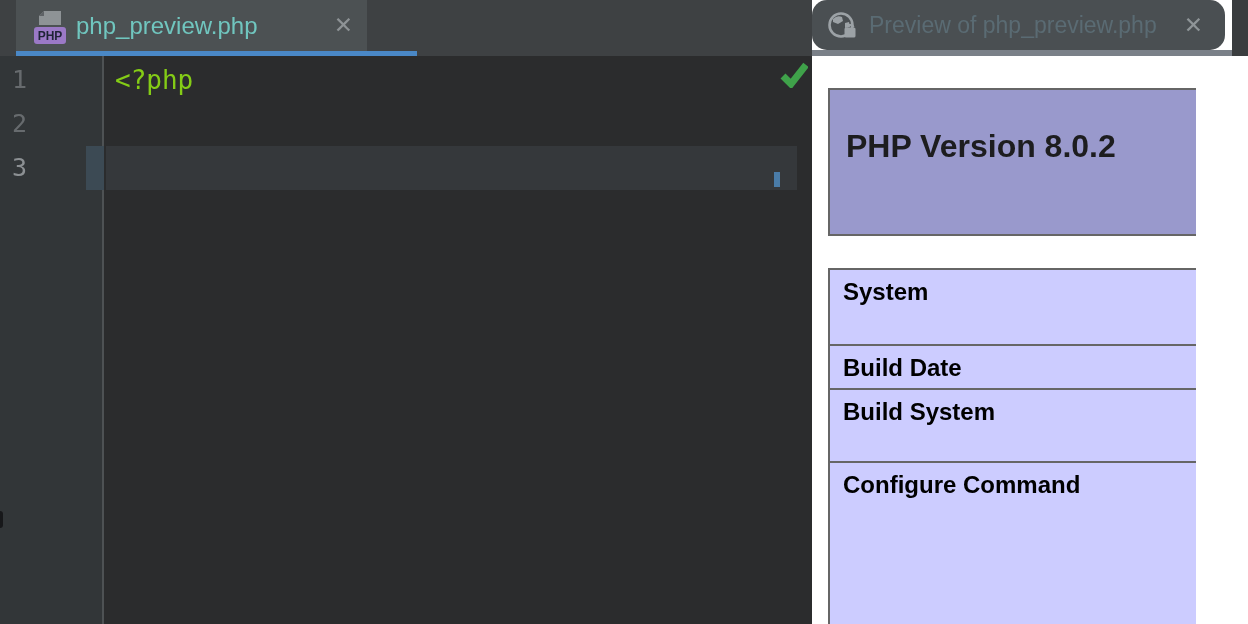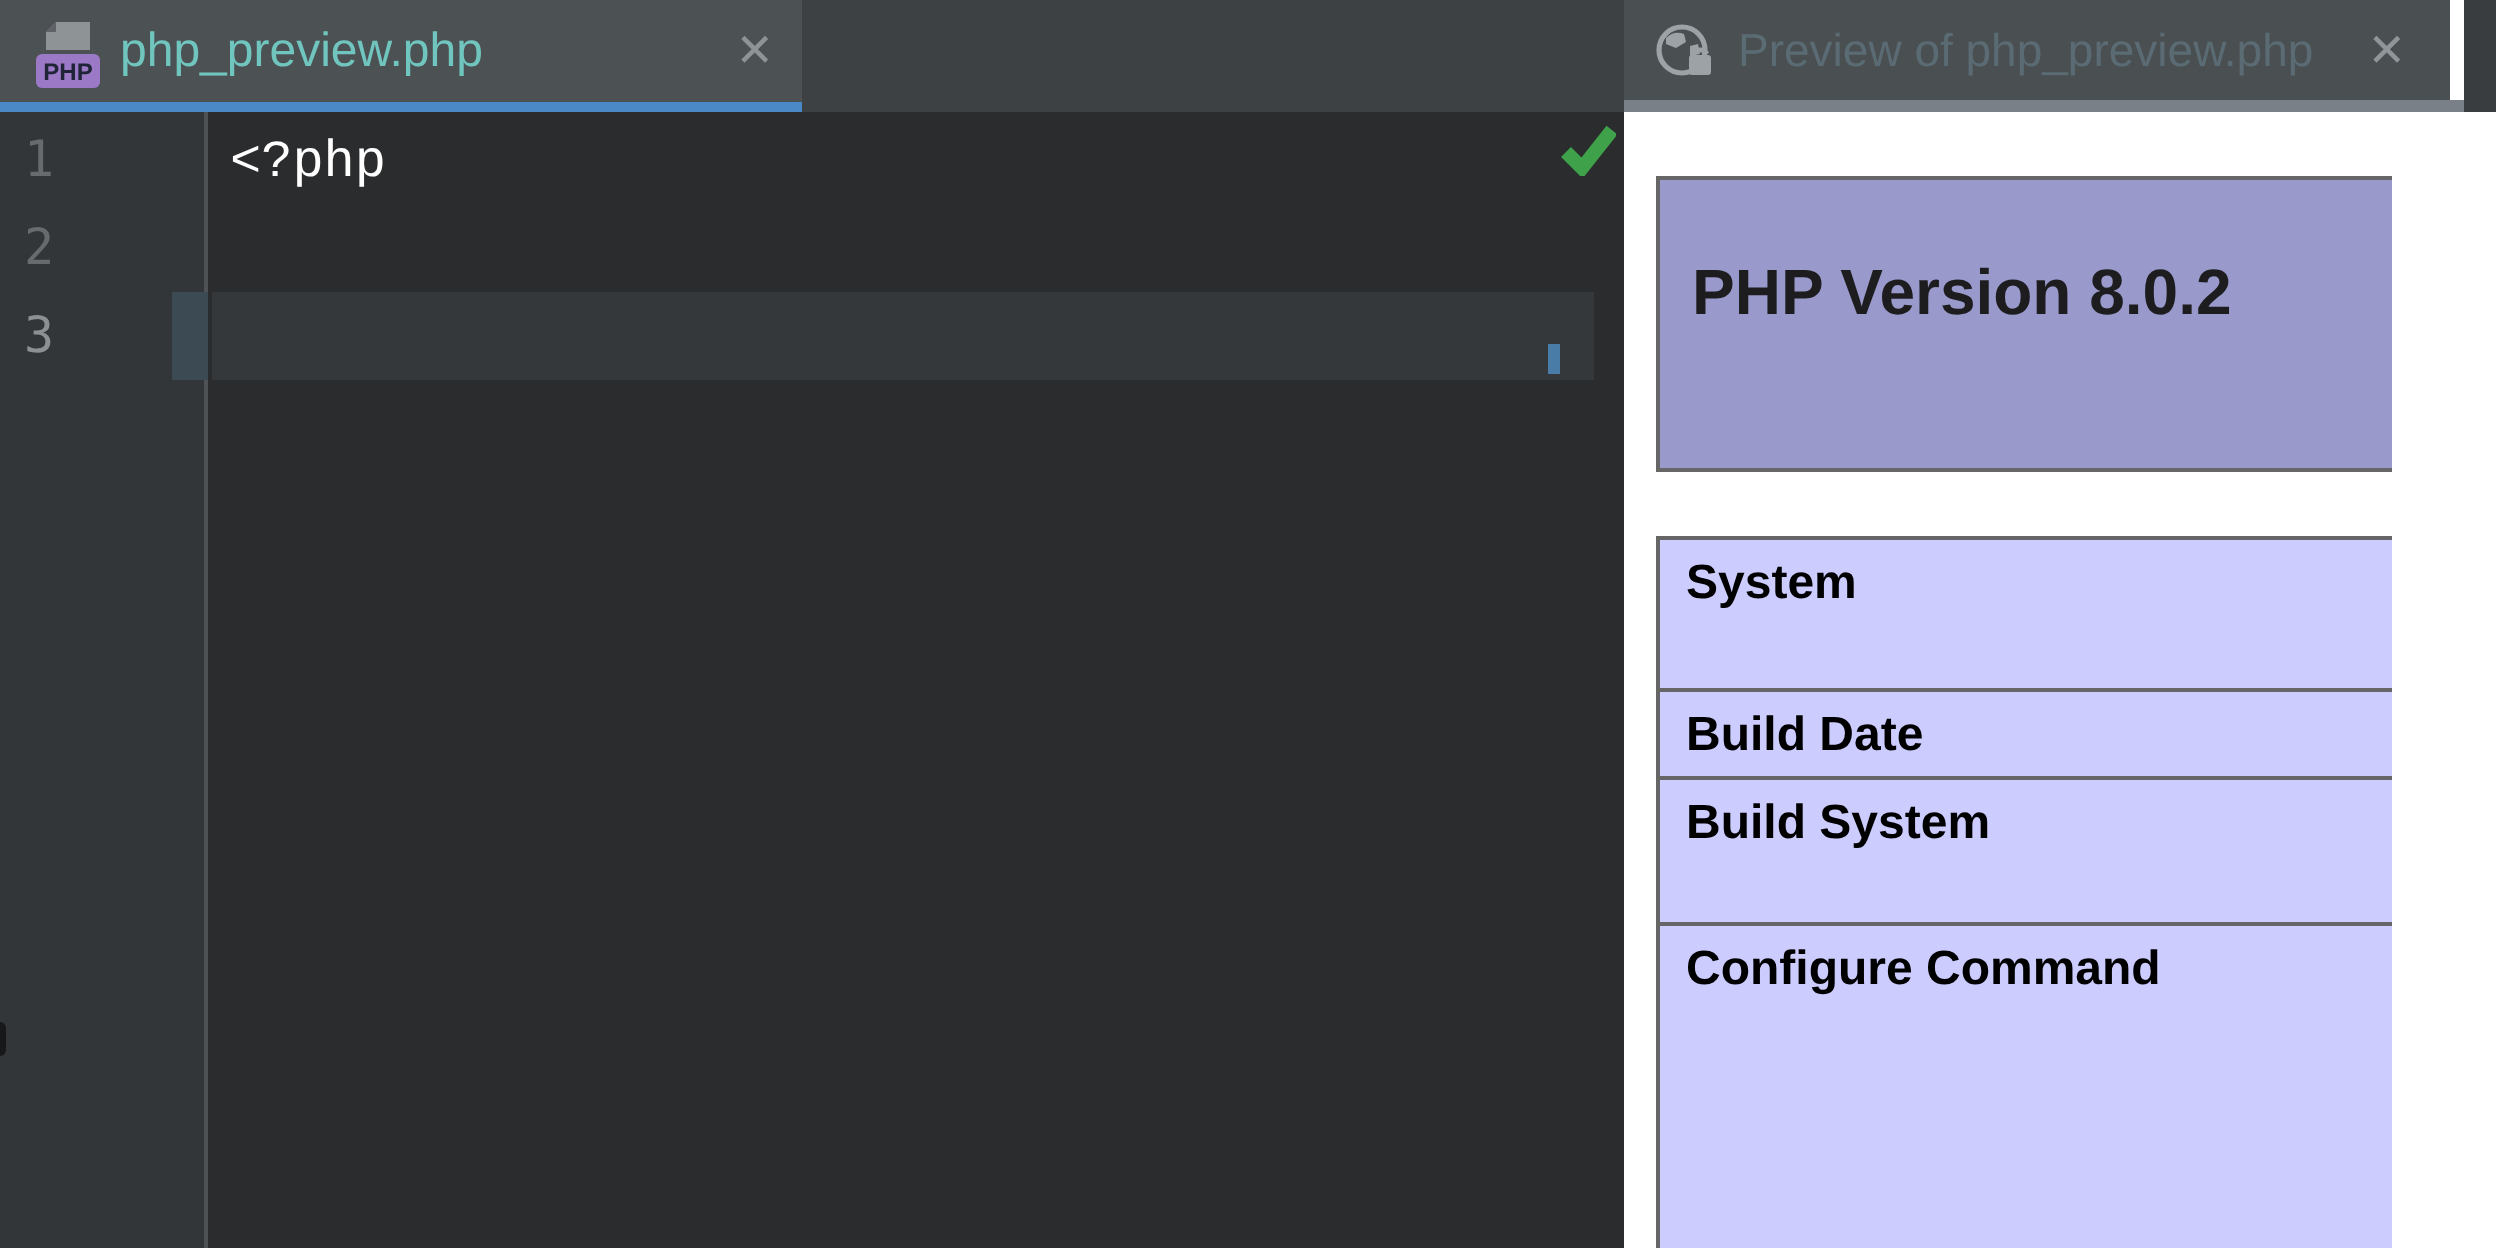--- a/index.html
+++ b/index.html
@@ -4,21 +4,21 @@
 <style>
   html,body{margin:0;padding:0;background:#1e1f21;}
   .app{
     position:relative;width:1248px;height:624px;overflow:hidden;
     background:#2B2C2D;font-family:"Liberation Sans",sans-serif;
     -webkit-font-smoothing:antialiased;
   }
   
   .editor-pane{position:absolute;left:0;top:0;width:812px;height:624px;}
   .tab-bar{position:absolute;left:0;top:0;width:812px;height:56px;background:#3E4143;}
-  .tab{position:absolute;left:0;top:0;width:401px;height:56px;background:#4C5153;cursor:pointer;}
+  .tab{position:absolute;left:16px;top:0;width:351px;height:56px;background:#4C5153;cursor:pointer;}
   .tab-underline{position:absolute;left:0;bottom:0;width:401px;height:5px;background:#4A88C6;}
   .file-icon{position:absolute;left:17px;top:10px;width:34px;height:38px;}
   .tab-label{
     position:absolute;left:60px;top:0;height:51px;line-height:51px;
     font-size:24px;color:#70C6BF;white-space:nowrap;
   }
   .tab-close{
     position:absolute;right:14px;top:0;height:51px;line-height:51px;
     font-size:23px;color:#8E9396;cursor:pointer;
   }
@@ -32,29 +32,29 @@
     font-family:"DejaVu Sans Mono",monospace;font-size:25px;color:#676B6E;
   }
   .ln-1{top:2px;} .ln-2{top:46px;} .ln-3{top:90px;color:#8C9093;}
   .gutter-caret-block{position:absolute;left:86px;top:90px;width:18px;height:44px;background:#3C4A54;}
   .caret-row{position:absolute;left:106px;top:90px;width:691px;height:44px;background:#35383B;}
   .code-line{
     position:absolute;left:115px;height:44px;line-height:44px;white-space:pre;
     font-family:"DejaVu Sans Mono",monospace;font-size:26px;color:#A9B7C6;
   }
   .line-1{top:2px;} .line-3{top:90px;}
-  .tok-tag{color:#ffffff;font-family:Liberation Mono, monospace;}
+  .tok-tag{color:#84cc16;}
   .tok-id{color:#A9B7C6;}
   .tok-plain{color:#A9B7C6;}
   .check-icon{position:absolute;left:780px;top:4px;width:28px;height:28px;}
   .caret-mark{position:absolute;left:774px;top:116px;width:6px;height:15px;background:#4A7CA8;}
   .edge-notch{position:absolute;left:0;top:511px;width:3px;height:17px;background:#17181A;border-radius:0 3px 3px 0;}
   
   .preview-pane{position:absolute;left:812px;top:0;width:436px;height:624px;background:#fff;}
-  .preview-header{position:absolute;left:0;top:0;width:413px;height:50px;background:#4A4F52;}
+  .preview-header{position:absolute;left:0;top:0;width:413px;height:50px;background:#4A4F52;border-radius:15px;}
   .header-cap{position:absolute;left:420px;top:0;width:16px;height:56px;background:#3A3D3F;}
   .header-underline{position:absolute;left:0;top:50px;width:420px;height:6px;background:#7A8088;}
   .globe-icon{position:absolute;left:15px;top:11px;width:30px;height:30px;}
   .preview-label{
     position:absolute;left:57px;top:0;height:50px;line-height:50px;
     font-size:23px;color:#5A6B73;white-space:nowrap;
   }
   .preview-close{
     position:absolute;right:22px;top:0;height:50px;line-height:50px;
     font-size:23px;color:#8F9598;cursor:pointer;

